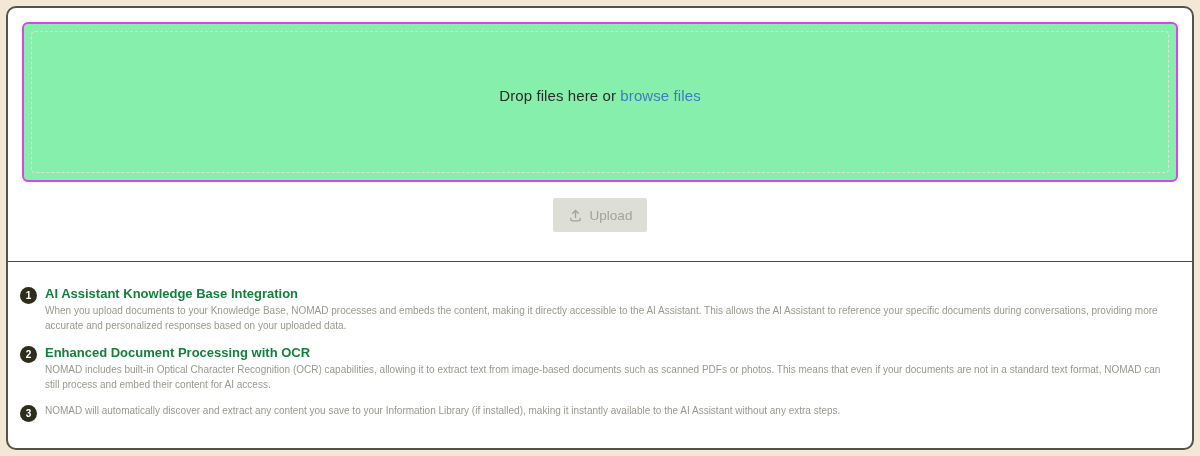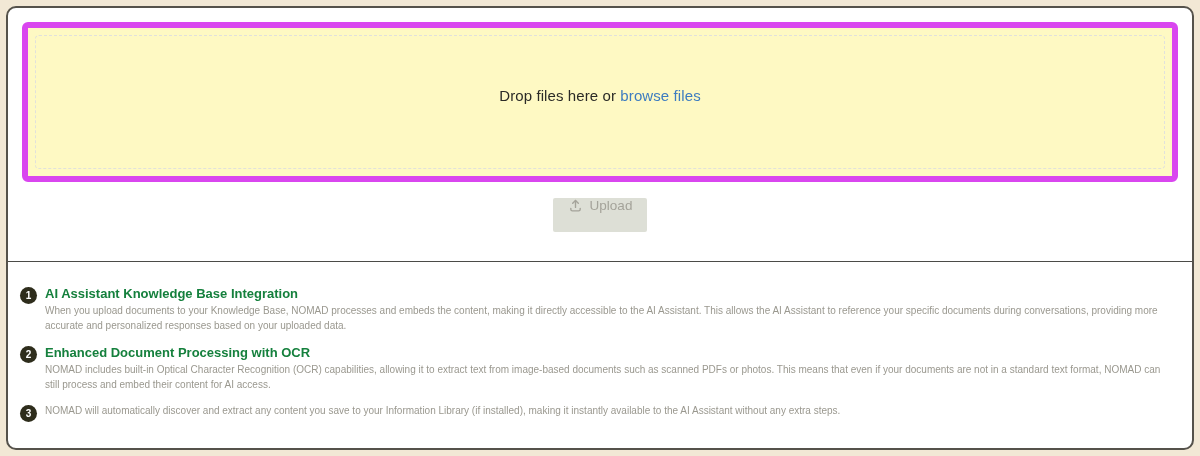--- a/index.html
+++ b/index.html
@@ -20,22 +20,22 @@
     display: flex;
     flex-direction: column;
   }
   
   .upload-section {
     padding: 14px 14px 0 14px;
   }
   .dropzone {
     position: relative;
     height: 160px;
-    background: #fef9c3;
-    border: 6px solid #d946ef;
+    background: #86efac;
+    border: 2px solid #d946ef;
     border-radius: 6px;
     display: flex;
     align-items: center;
     justify-content: center;
     cursor: pointer;
   }
   .dropzone-inner {
     position: absolute;
     left: 7px; top: 7px; right: 7px; bottom: 7px;
     border: 1px dashed #e1e1dc;
@@ -53,21 +53,21 @@
     text-decoration: none;
     cursor: pointer;
   }
   .upload-btn-row {
     display: flex;
     justify-content: center;
     margin-top: 16px;
   }
   .upload-button {
     display: inline-flex;
-    align-items: flex-start;
+    align-items: center;
     gap: 7px;
     background: #dddfd6;
     color: #a4a39a;
     border: none;
     border-radius: 2px;
     padding: 0 15px;
     height: 34px;
     font-size: 13.5px;
     font-family: "Liberation Sans", sans-serif;
     cursor: not-allowed;

